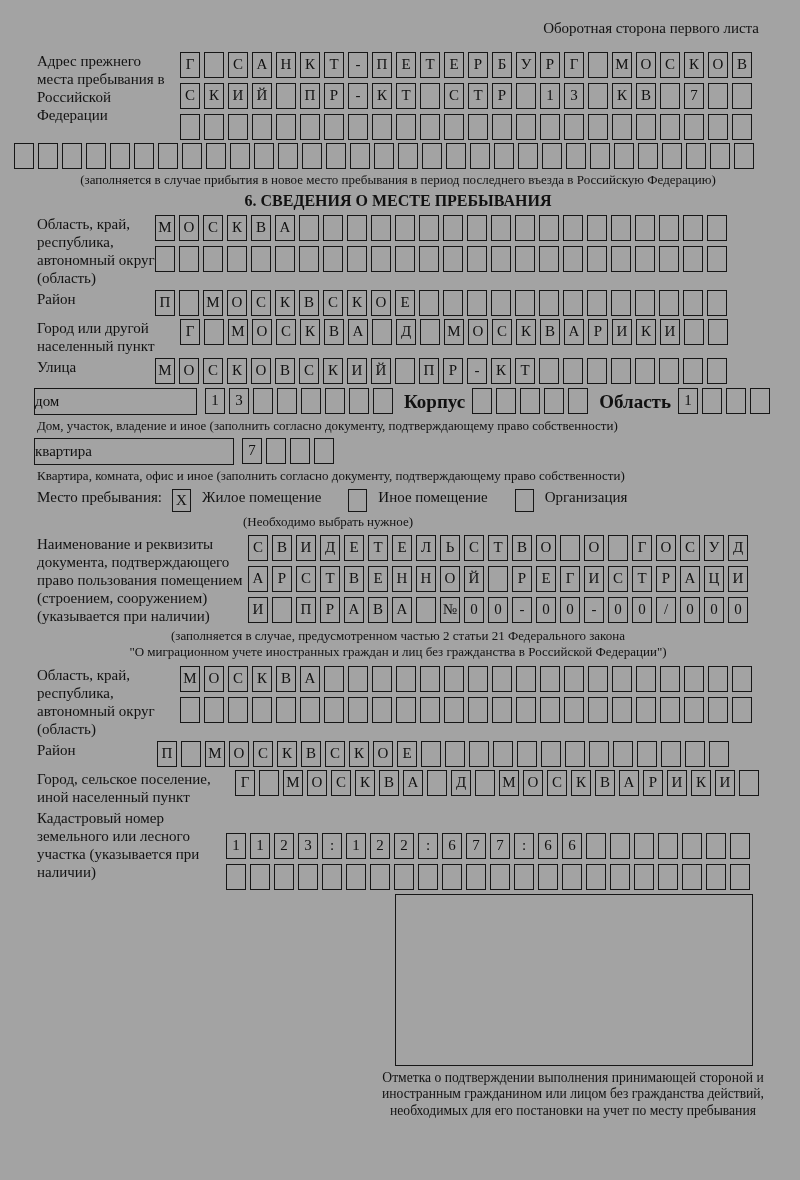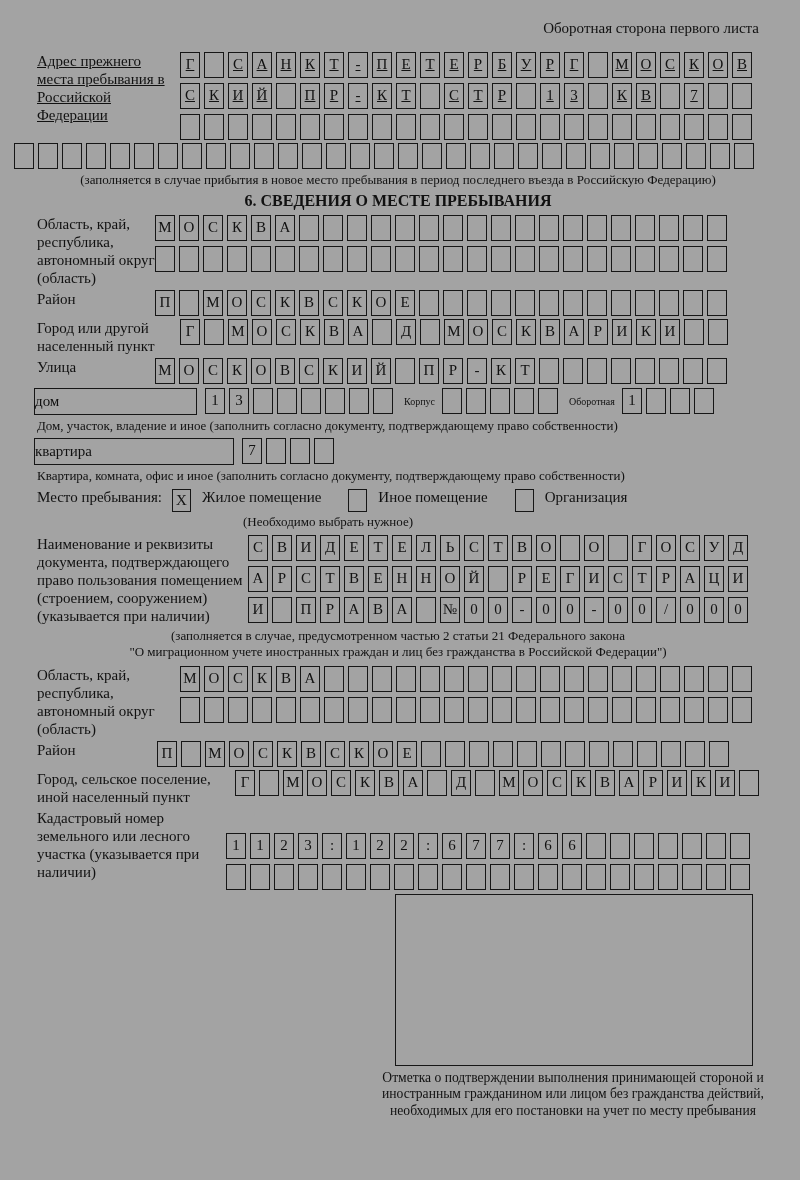--- a/index.html
+++ b/index.html
@@ -28,31 +28,31 @@
 
   .sec-title { text-align:center; font-weight:bold; font-size:16px; }
   .sub-title { text-align:center; font-weight:bold; font-size:15.5px; }
 
   
   .inline-row { display:flex; align-items:flex-start; margin-left:-3px; }
   .field-rect { box-sizing:border-box; border:1.6px solid #161616; height:27px; line-height:24px;
                 text-align:left; font-size:15px; margin-right:8px; flex:0 0 auto; }
   .rect-dom { width:163px; }
   .rect-kvartira { width:200px; }
-  .inlbl { font-size:10px; line-height:27px; padding:0 7px; flex:0 0 auto; }
+  .inlbl { font-size:19px; line-height:27px; padding:0 7px; flex:0 0 auto;font-weight:bold; }
 
   
   .chk-row { display:flex; }
   .chk-row .cap { font-size:15px; margin-right:10px; }
   .chk { display:inline-block; box-sizing:border-box; width:19px; height:23px; border:1.7px solid #161616;
          text-align:center; font-size:15px; line-height:20px; margin-right:11px; flex:0 0 auto; }
   .chk-opt-label { font-size:15px; margin-right:27px; }
 
   .mt3 { margin-top:3px; } .mt4 { margin-top:4px; } .mt5 { margin-top:5px; }
-  .mt6 { margin-top:6px; } .mt14 { margin-top:14px;text-decoration:underline; }
+  .mt6 { margin-top:6px; } .mt14 { margin-top:14px; }
 
   .kadastr-boxes { margin-top:24px; }
 
   .stamp-box { box-sizing:border-box; border:1.8px solid #161616; width:358px; height:172px;
                margin-left:358px; margin-top:4px; }
   .stamp-note { width:392px; margin-left:340px; text-align:center; font-size:13.6px; line-height:1.22; margin-top:4px; }
 </style>
 </head>
 <body>
 
@@ -340,21 +340,21 @@
         <span class="cbox"></span>
       </div>
     <div class="inlbl">Корпус</div>
     <div class="cells">
         <span class="cbox"></span>
         <span class="cbox"></span>
         <span class="cbox"></span>
         <span class="cbox"></span>
         <span class="cbox"></span>
       </div>
-    <div class="inlbl">Оборотная</div>
+    <div class="inlbl">Область</div>
     <div class="cells">
         <span class="cbox">1</span>
         <span class="cbox"></span>
         <span class="cbox"></span>
         <span class="cbox"></span>
       </div>
   </div>
   <div class="note mt3">Дом, участок, владение и иное (заполнить согласно документу, подтверждающему право собственности)</div>
 
   <div class="inline-row mt3">

